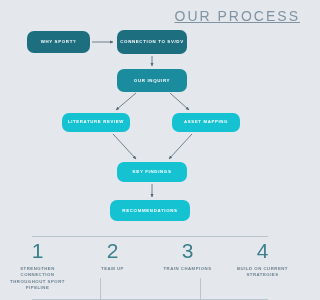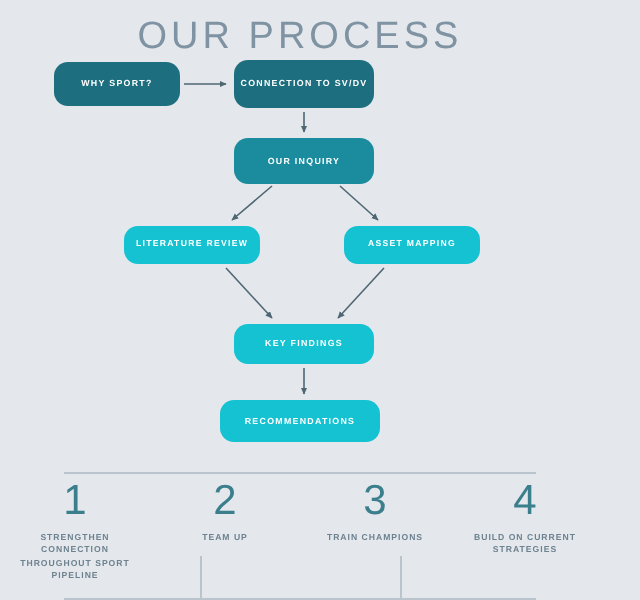--- a/index.html
+++ b/index.html
@@ -7,25 +7,26 @@
     width:300px;height:300px;overflow:hidden;
     background:#e4e8ed;
     font-family:"Liberation Sans", sans-serif;
     -webkit-font-smoothing:antialiased;
   }
   #stage{position:relative;width:300px;height:300px;}
 
   
   .title{
     position:absolute;left:0;top:8px;width:300px;
-    text-align:center;
-    font-size:19px;
+    text-align:right;
+    font-size:14px;
     letter-spacing:2.0px;
     color:#7f93a3;
     font-weight:400;
+    text-decoration:underline;
   }
 
   
   .node{
     position:absolute;
     display:flex;align-items:center;justify-content:center;
     text-align:center;
     color:#ffffff;
     border-radius:7px;
     letter-spacing:0.65px;

